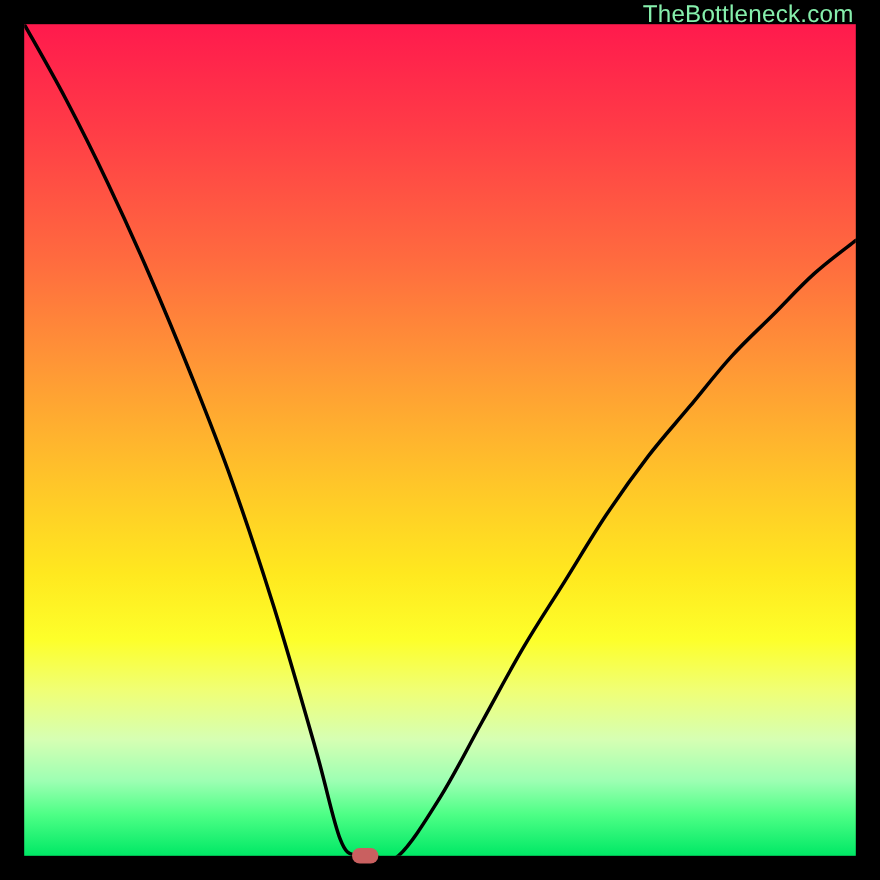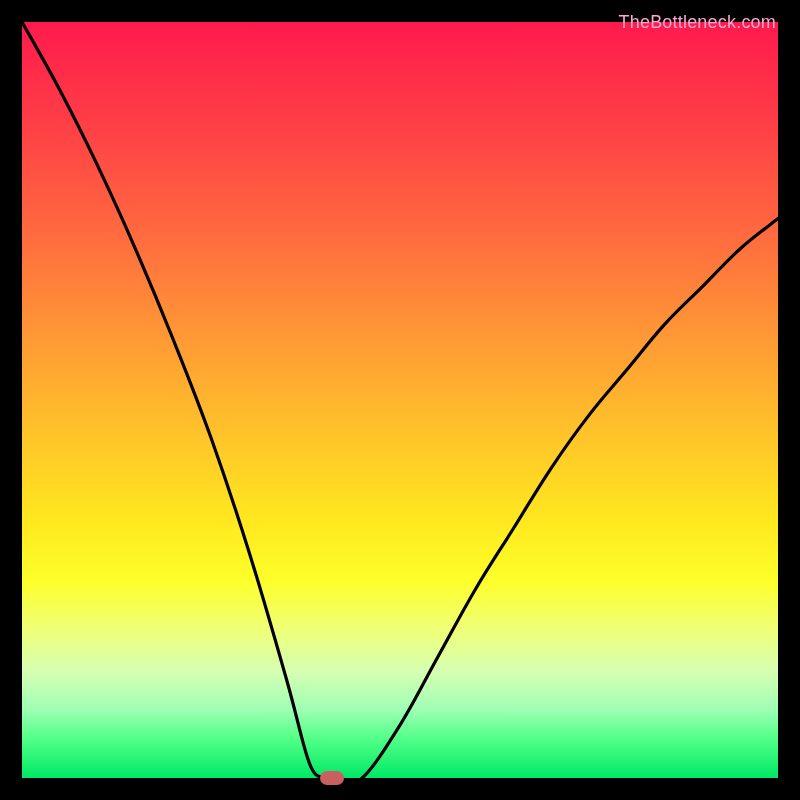--- a/index.html
+++ b/index.html
@@ -27,24 +27,24 @@
       #fdff2a 74%,
       #f0ff74 80%,
       #d6ffb3 86%,
       #9dffb3 91%,
       #4eff86 95%,
       #00e865 100%
     );
   }
   .watermark {
     position: absolute;
-    top: 12px;
+    top: 0;
     right: 24px;
-    color: #f9a8d4;
-    font-size: 18px;
+    color: #86efac;
+    font-size: 22px;
     font-weight: 500;
     letter-spacing: 0.2px;
     z-index: 10;
   }
   svg.curve {
     position: absolute;
     left: 0;
     top: 0;
     width: 756px;
     height: 756px;

